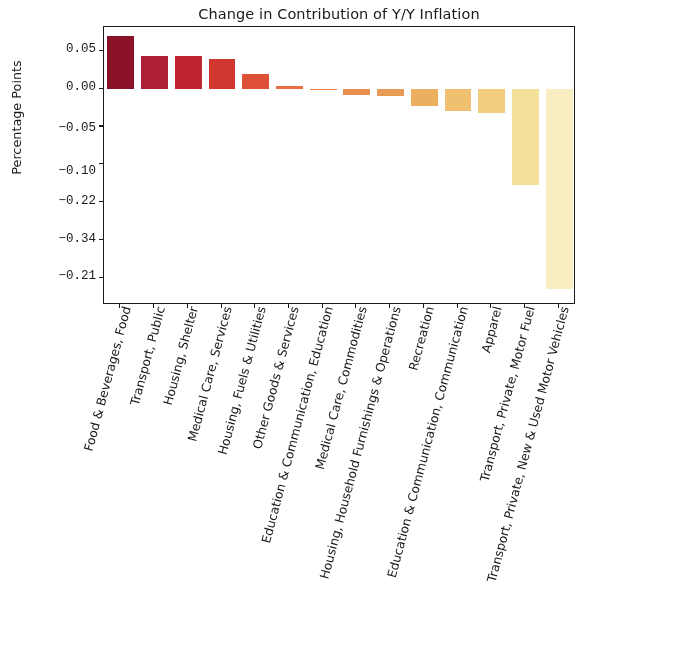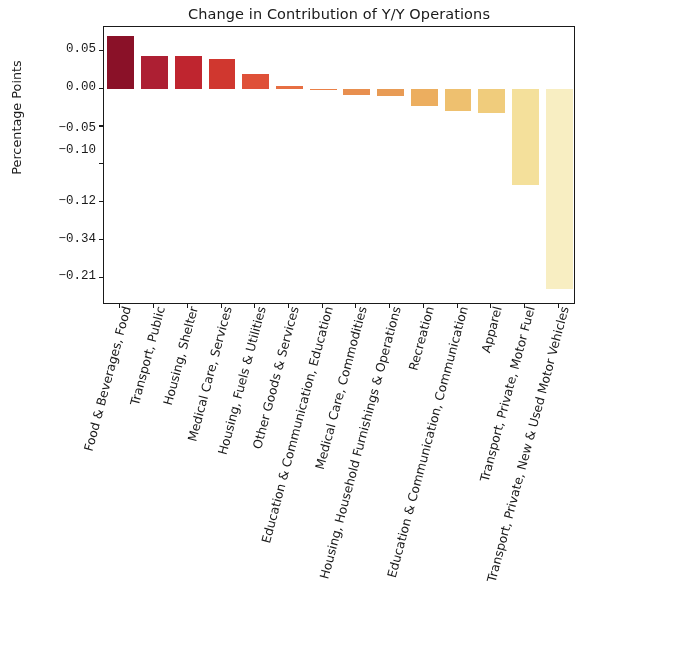--- a/index.html
+++ b/index.html
@@ -113,30 +113,30 @@
   }
   .xtick-label span {
     display: inline-block;
   }
 </style>
 </head>
 <body>
 
 <div id="figure">
 
-  <div id="chart-title">Change in Contribution of Y/Y Operations</div>
+  <div id="chart-title">Change in Contribution of Y/Y Inflation</div>
 
   <div id="ylabel">Percentage Points</div>
 
   <div id="ytick-labels">
       <div class="ytick-label" style="top: 42.2398px;">0.05</div>
       <div class="ytick-label" style="top: 80.1144px;">0.00</div>
       <div class="ytick-label" style="top: 121px;">−0.05</div>
-      <div class="ytick-label" style="top: 143px;">−0.10</div>
-      <div class="ytick-label" style="top: 193.738px;">−0.12</div>
+      <div class="ytick-label" style="top: 164px;">−0.10</div>
+      <div class="ytick-label" style="top: 193.738px;">−0.22</div>
       <div class="ytick-label" style="top: 231.613px;">−0.34</div>
       <div class="ytick-label" style="top: 269.488px;">−0.21</div>
     </div>
 
   <div id="axes">
     <div id="plot-area">
         <div class="bar" style="left: 3.37143px; top: 9.08992px; width: 26.9714px; height: 53.0245px; background: rgb(138, 17, 40);"></div>
         <div class="bar" style="left: 37.0857px; top: 28.7847px; width: 26.9714px; height: 33.3297px; background: rgb(173, 31, 51);"></div>
         <div class="bar" style="left: 70.8px; top: 29.1635px; width: 26.9714px; height: 32.951px; background: rgb(191, 37, 47);"></div>
         <div class="bar" style="left: 104.514px; top: 31.8147px; width: 26.9714px; height: 30.2997px; background: rgb(208, 55, 47);"></div>

